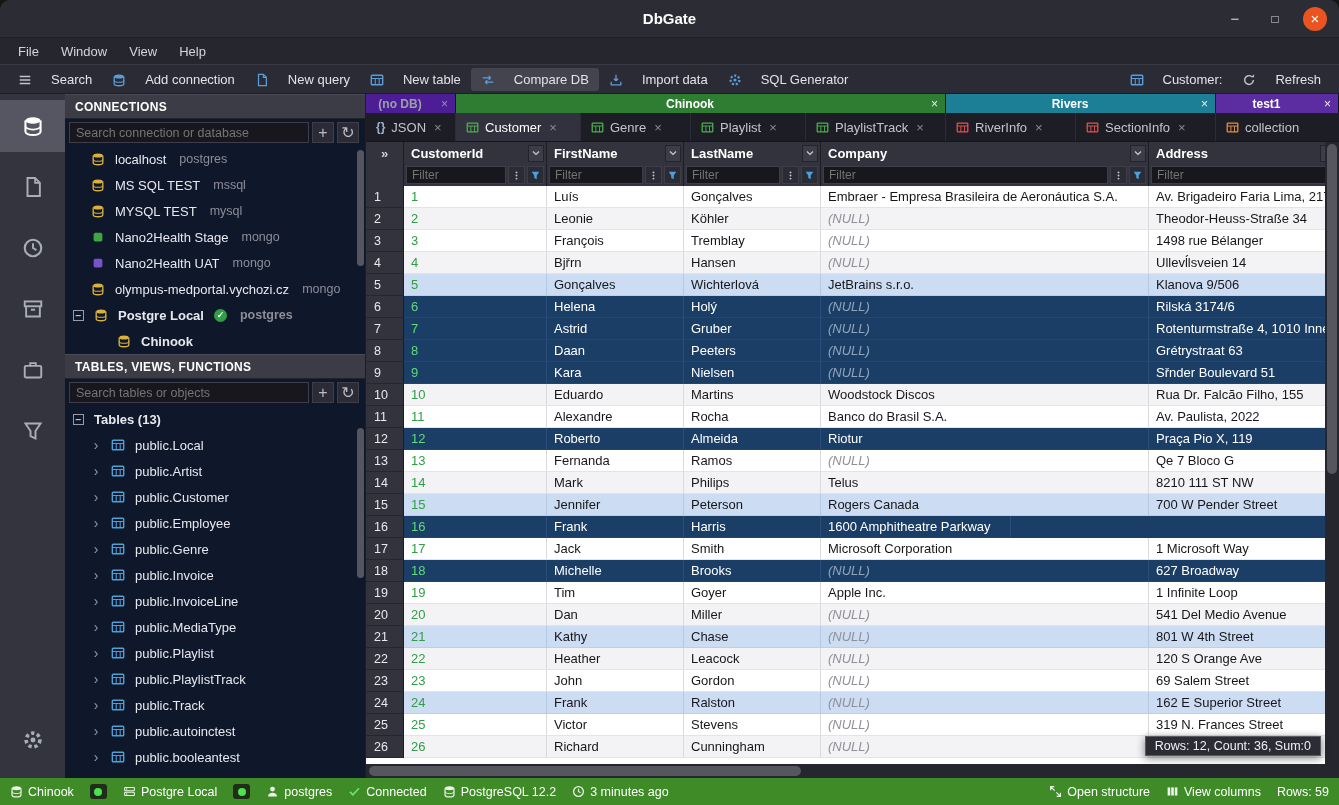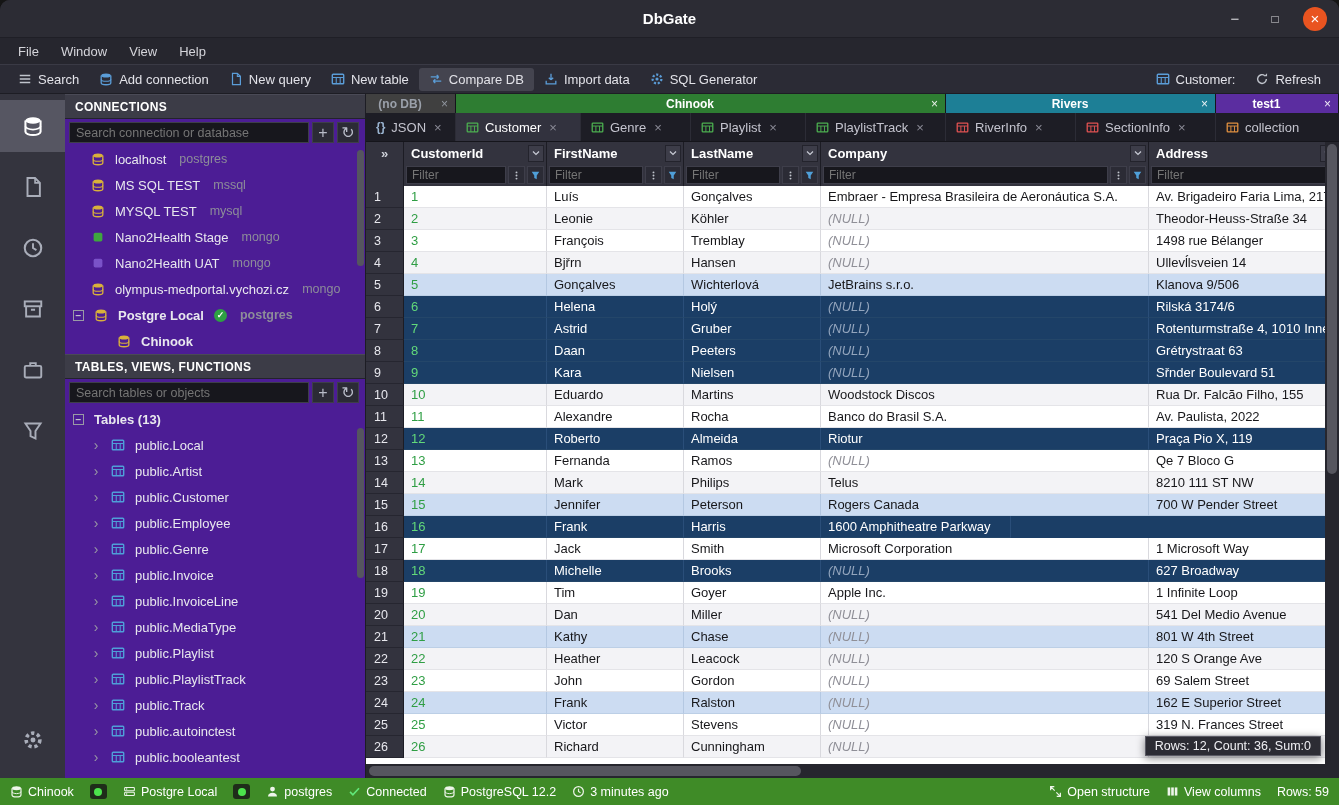--- a/index.html
+++ b/index.html
@@ -14,34 +14,34 @@
   .wc{width:24px;height:24px;display:flex;align-items:center;justify-content:center;color:#d8d8dc;font-size:15px;border-radius:50%;cursor:default;}
   .wc.max{font-size:12px;}
   .wc.close{background:#E95420;color:#fff;font-size:15px;}
 
   
   .menubar{height:26px;background:#26262e;display:flex;align-items:center;padding-left:8px;gap:2px;font-size:13px;color:#d4d4da;}
   .mitem{padding:3px 10px;border-radius:3px;}
 
   
   .toolbar{height:30px;background:#2b2b35;border-top:1px solid #3a3a45;border-bottom:1px solid #1d1d24;display:flex;align-items:center;padding:0 8px;font-size:13px;}
-  .tbtn{display:flex;align-items:center;gap:6px;padding:4px 10px;color:#e2e2e8;white-space:nowrap;}
+  .tbtn{display:flex;align-items:flex-end;gap:19px;padding:4px 10px;color:#e2e2e8;white-space:nowrap;}
   .tbtn.active{background:#44444f;border-radius:3px;}
   .toolbar .spacer{flex:1;}
 
   .main{display:flex;height:684px;}
 
   
   .iconbar{width:65px;background:#34343e;display:flex;flex-direction:column;align-items:center;padding-top:6px;flex:none;}
   .ibtn{width:65px;height:52px;display:flex;align-items:center;justify-content:center;margin-bottom:9px;}
   .ibtn.active{background:#565662;}
   .ibtn.bottom{margin-top:auto;margin-bottom:12px;}
 
   
-  .leftpanel{width:301px;background:#4c1d95;border-right:1px solid #1d1d24;display:flex;flex-direction:column;position:relative;overflow:hidden;flex:none;}
+  .leftpanel{width:301px;background:#0f172a;border-right:1px solid #1d1d24;display:flex;flex-direction:column;position:relative;overflow:hidden;flex:none;}
   .panel-header{height:25px;background:#3c3c47;border-top:1px solid #4a4a56;border-bottom:1px solid #23232c;display:flex;align-items:center;padding:0 10px;font-weight:bold;font-size:12px;letter-spacing:.3px;color:#fff;flex:none;}
   .searchrow{display:flex;align-items:center;gap:3px;padding:3px 6px 3px 4px;flex:none;}
   .searchrow input{flex:1;min-width:0;height:21px;background:#17171d;border:1px solid #3e3e4a;color:#cfcfd6;font-size:12.5px;padding:0 6px;font-family:inherit;outline:none;}
   .sqbtn{width:22px;height:21px;background:#2b2b35;border:1px solid #3e3e4a;color:#b8bcc8;display:flex;align-items:center;justify-content:center;flex:none;}
   .conn-list,.tables-list{overflow:hidden;}
   .tables-list{flex:1;}
   .titem{height:26px;display:flex;align-items:center;gap:10px;padding-left:26px;font-size:13px;color:#e8e8ee;white-space:nowrap;overflow:hidden;flex:none;}
   .titem .type{color:#8d8d99;font-size:12.5px;margin-left:3px;}
   .titem.bold{font-weight:bold;}
   .titem.child{padding-left:52px;}
@@ -503,21 +503,21 @@
             <span>public.booleantest</span>
           </div>
         </div>
 
       <div class="panel-scroll" style="top:56px;height:116px"></div>
       <div class="panel-scroll" style="top:334px;height:150px"></div>
     </div>
 
     <div class="content">
       <div class="tabgroups" id="tabgroups">
-          <div class="tabgroup" style="background: #404040; color: rgb(154, 160, 170); width: 90px;">
+          <div class="tabgroup" style="background: #4c1d95; color: rgb(154, 160, 170); width: 90px;">
             <span class="lbl">(no DB)</span>
             <span class="x">×</span>
           </div>
           <div class="tabgroup" style="background: rgb(46, 125, 50); color: rgb(255, 255, 255); width: 490px;">
             <span class="lbl">Chinook</span>
             <span class="x">×</span>
           </div>
           <div class="tabgroup" style="background: rgb(29, 127, 150); color: rgb(255, 255, 255); width: 270px;">
             <span class="lbl">Rivers</span>
             <span class="x">×</span>

